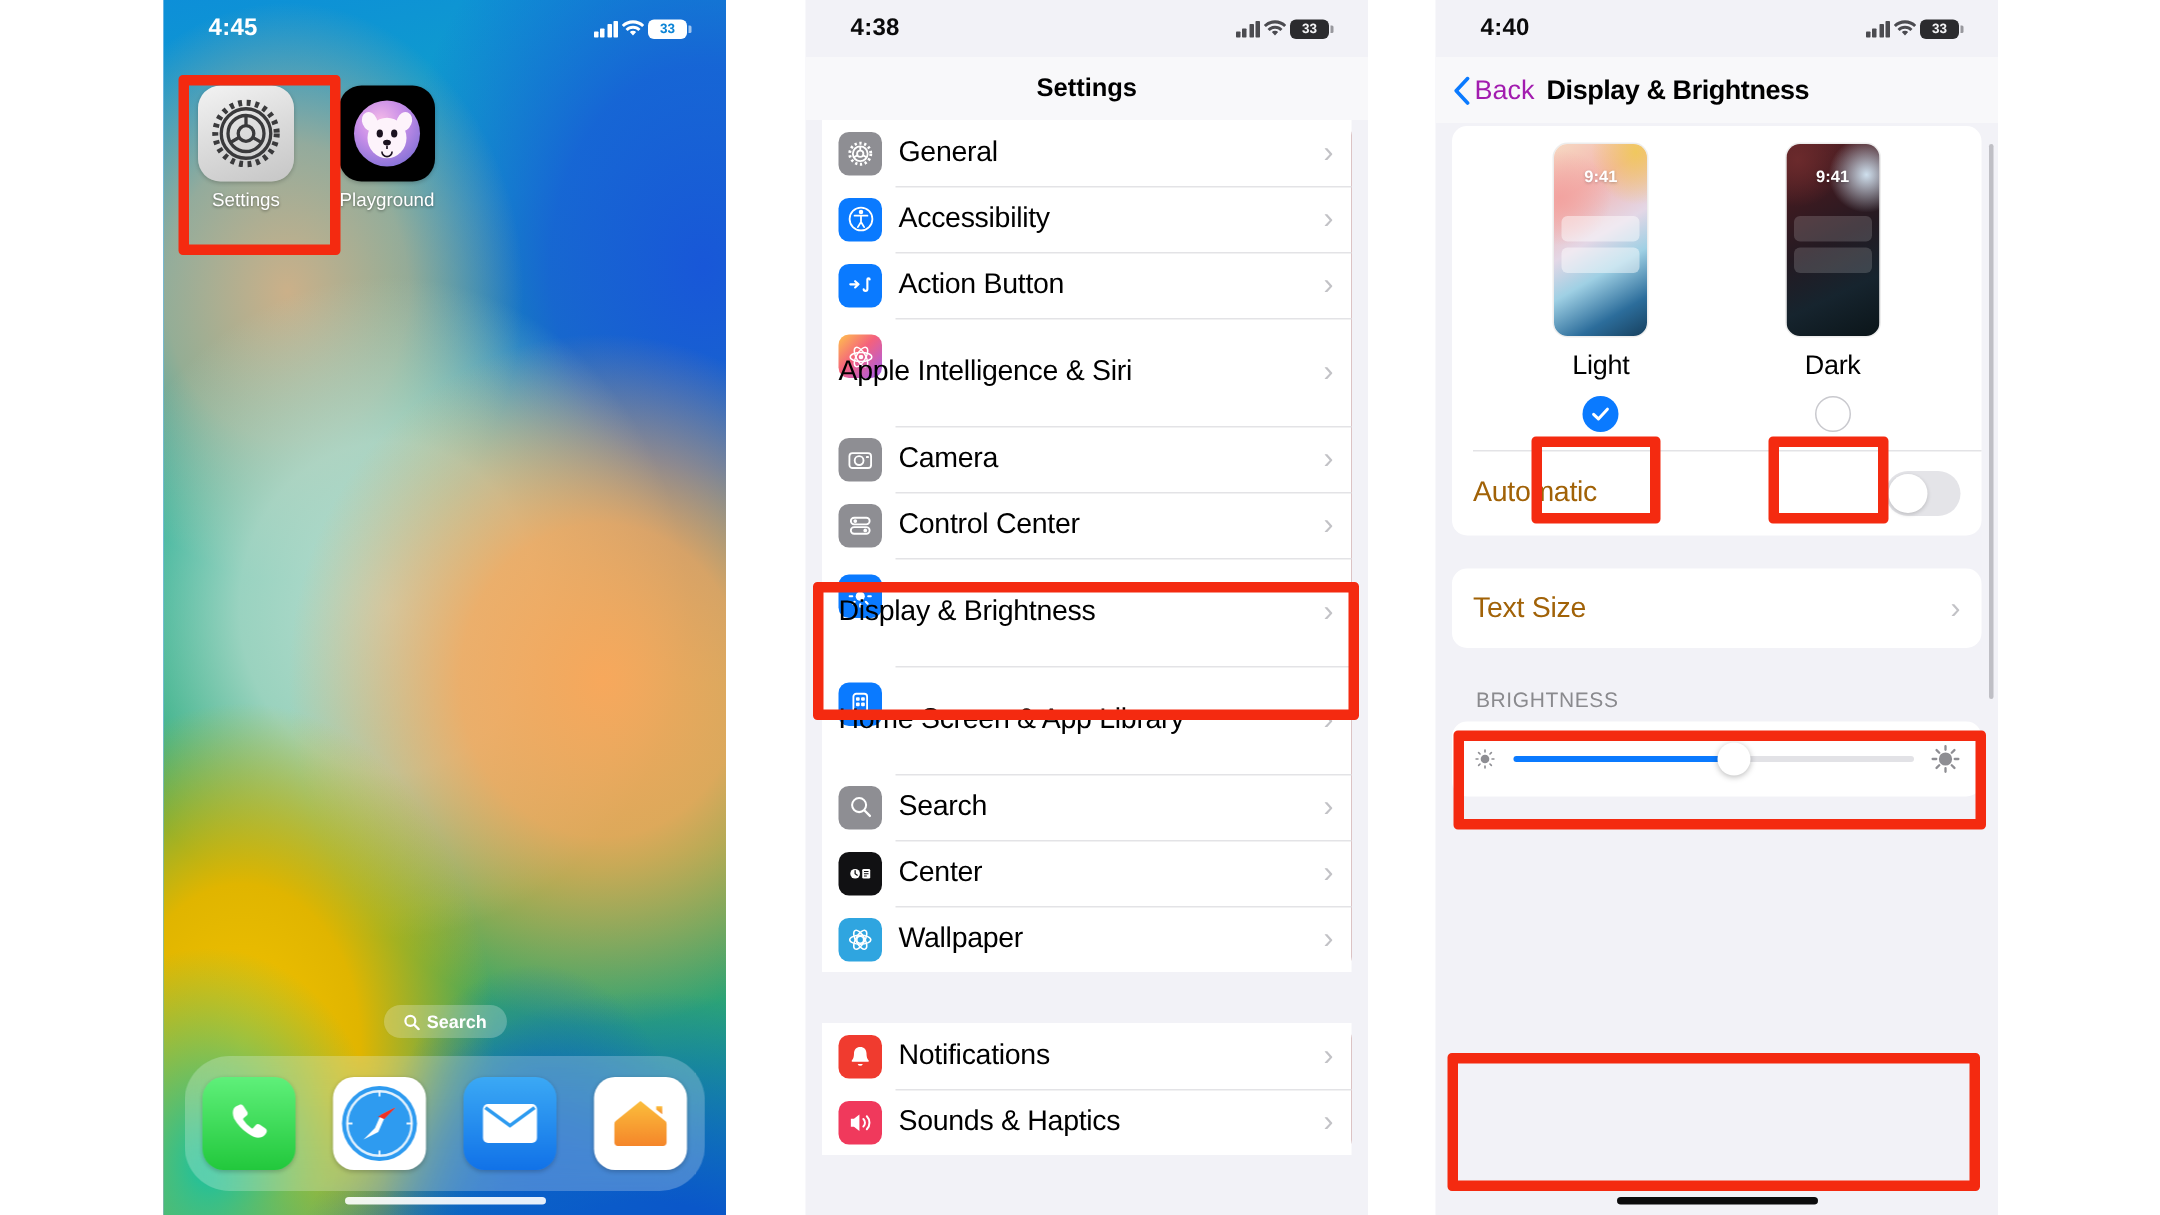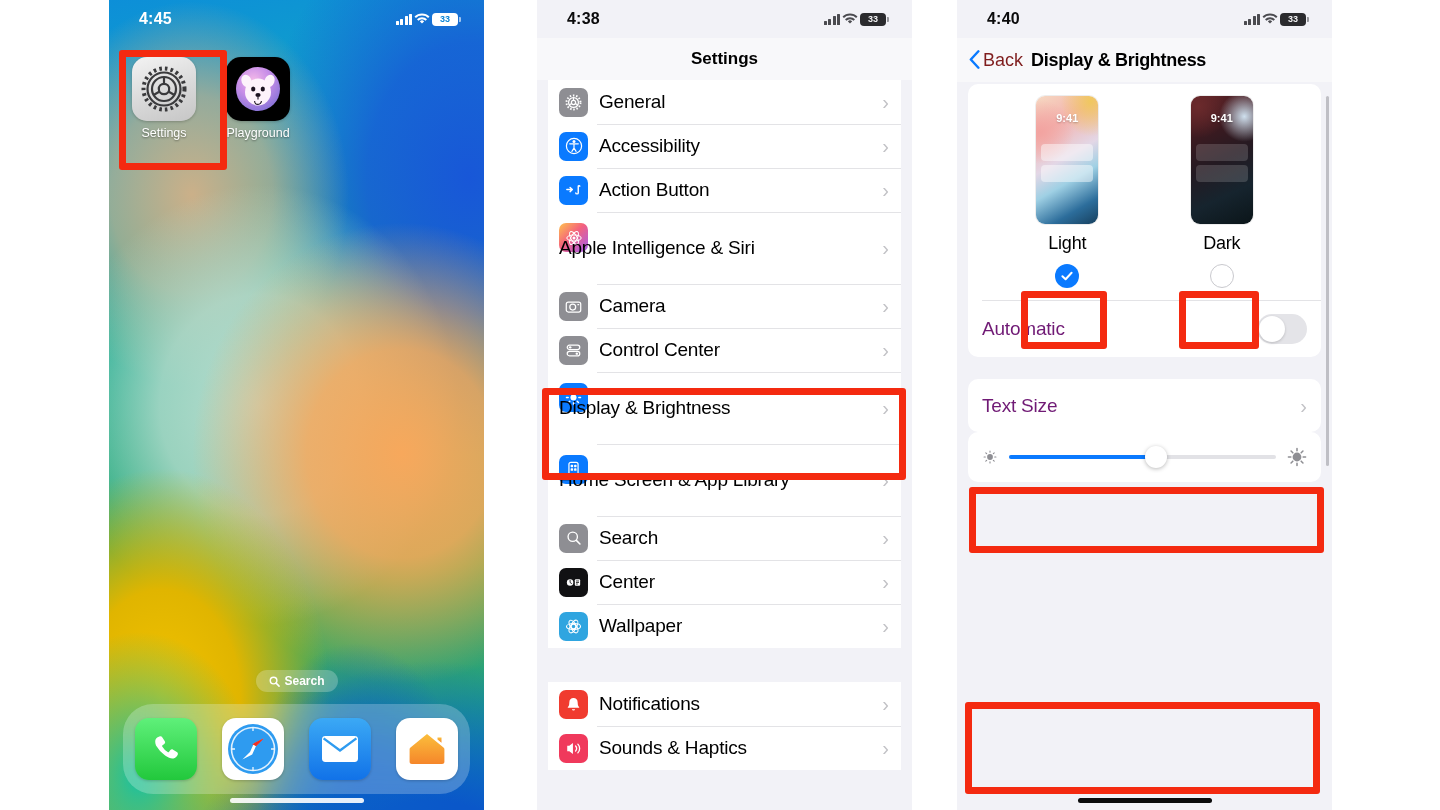--- a/index.html
+++ b/index.html
@@ -255,22 +255,22 @@
   .nav-bar2 {
     position:absolute; top: 38px; left:0; right:0;
     height: 44px;
     background:#f8f8fa;
     display:flex; align-items:center;
     padding-left: 12px;
     z-index: 4;
     gap: 4px;
   }
   .back-btn {
-    display:flex; align-items:flex-start; gap:3px;
-    color:#7f1d1d;
+    display:flex; align-items:center; gap:3px;
+    color:#a21caf;
     font-size: 18px;
     font-weight: 500;
   }
   .nav-title2 {
     font-size: 18px; font-weight: bold; color:#000;
     margin-left: 4px;
     letter-spacing: -.3px;
   }
 
   .disp-scroll {
@@ -339,21 +339,21 @@
   }
   .check-off { border: 1.6px solid #c9c9ce; }
 
   .sep-line { height:1px; background:#e3e3e6; margin: 12px 0 0 14px; }
 
   .auto-row {
     display:flex; align-items:center; justify-content:space-between;
     min-height: 56px;
     padding: 0 14px;
   }
-  .plain-label { font-size: 19px; color:#701a75; letter-spacing:-.2px; }
+  .plain-label { font-size: 19px; color:#a16207; letter-spacing:-.2px; }
 
   .toggle {
     width: 50px; height: 30px;
     border-radius: 16px;
     background:#e4e4e8;
     position:relative;
     flex: 0 0 auto;
   }
   .toggle::after {
     content:"";
@@ -810,20 +810,21 @@
         </div>
       </div>
 
       <div class="plain-card">
         <div class="plain-row">
           <span class="plain-label">Text Size</span>
           <span class="chev">›</span>
         </div>
       </div>
 
+      <div class="section-head">BRIGHTNESS</div>
 
       <div class="slider-card">
         <svg width="18" height="18" viewBox="0 0 20 20">
           <circle cx="10" cy="10" r="3.2" fill="#8e8e93"></circle>
           <g stroke="#8e8e93" stroke-width="1.2" stroke-linecap="round">
             <path d="M10 3.4v1.4M10 15.2v1.4M3.4 10h1.4M15.2 10h1.4M5.3 5.3l1 1M13.7 13.7l1 1M14.7 5.3l-1 1M6.3 13.7l-1 1"></path>
           </g>
         </svg>
         <span class="track">
           <span class="track-fill" id="bfill" style="width: 55%;"></span>

